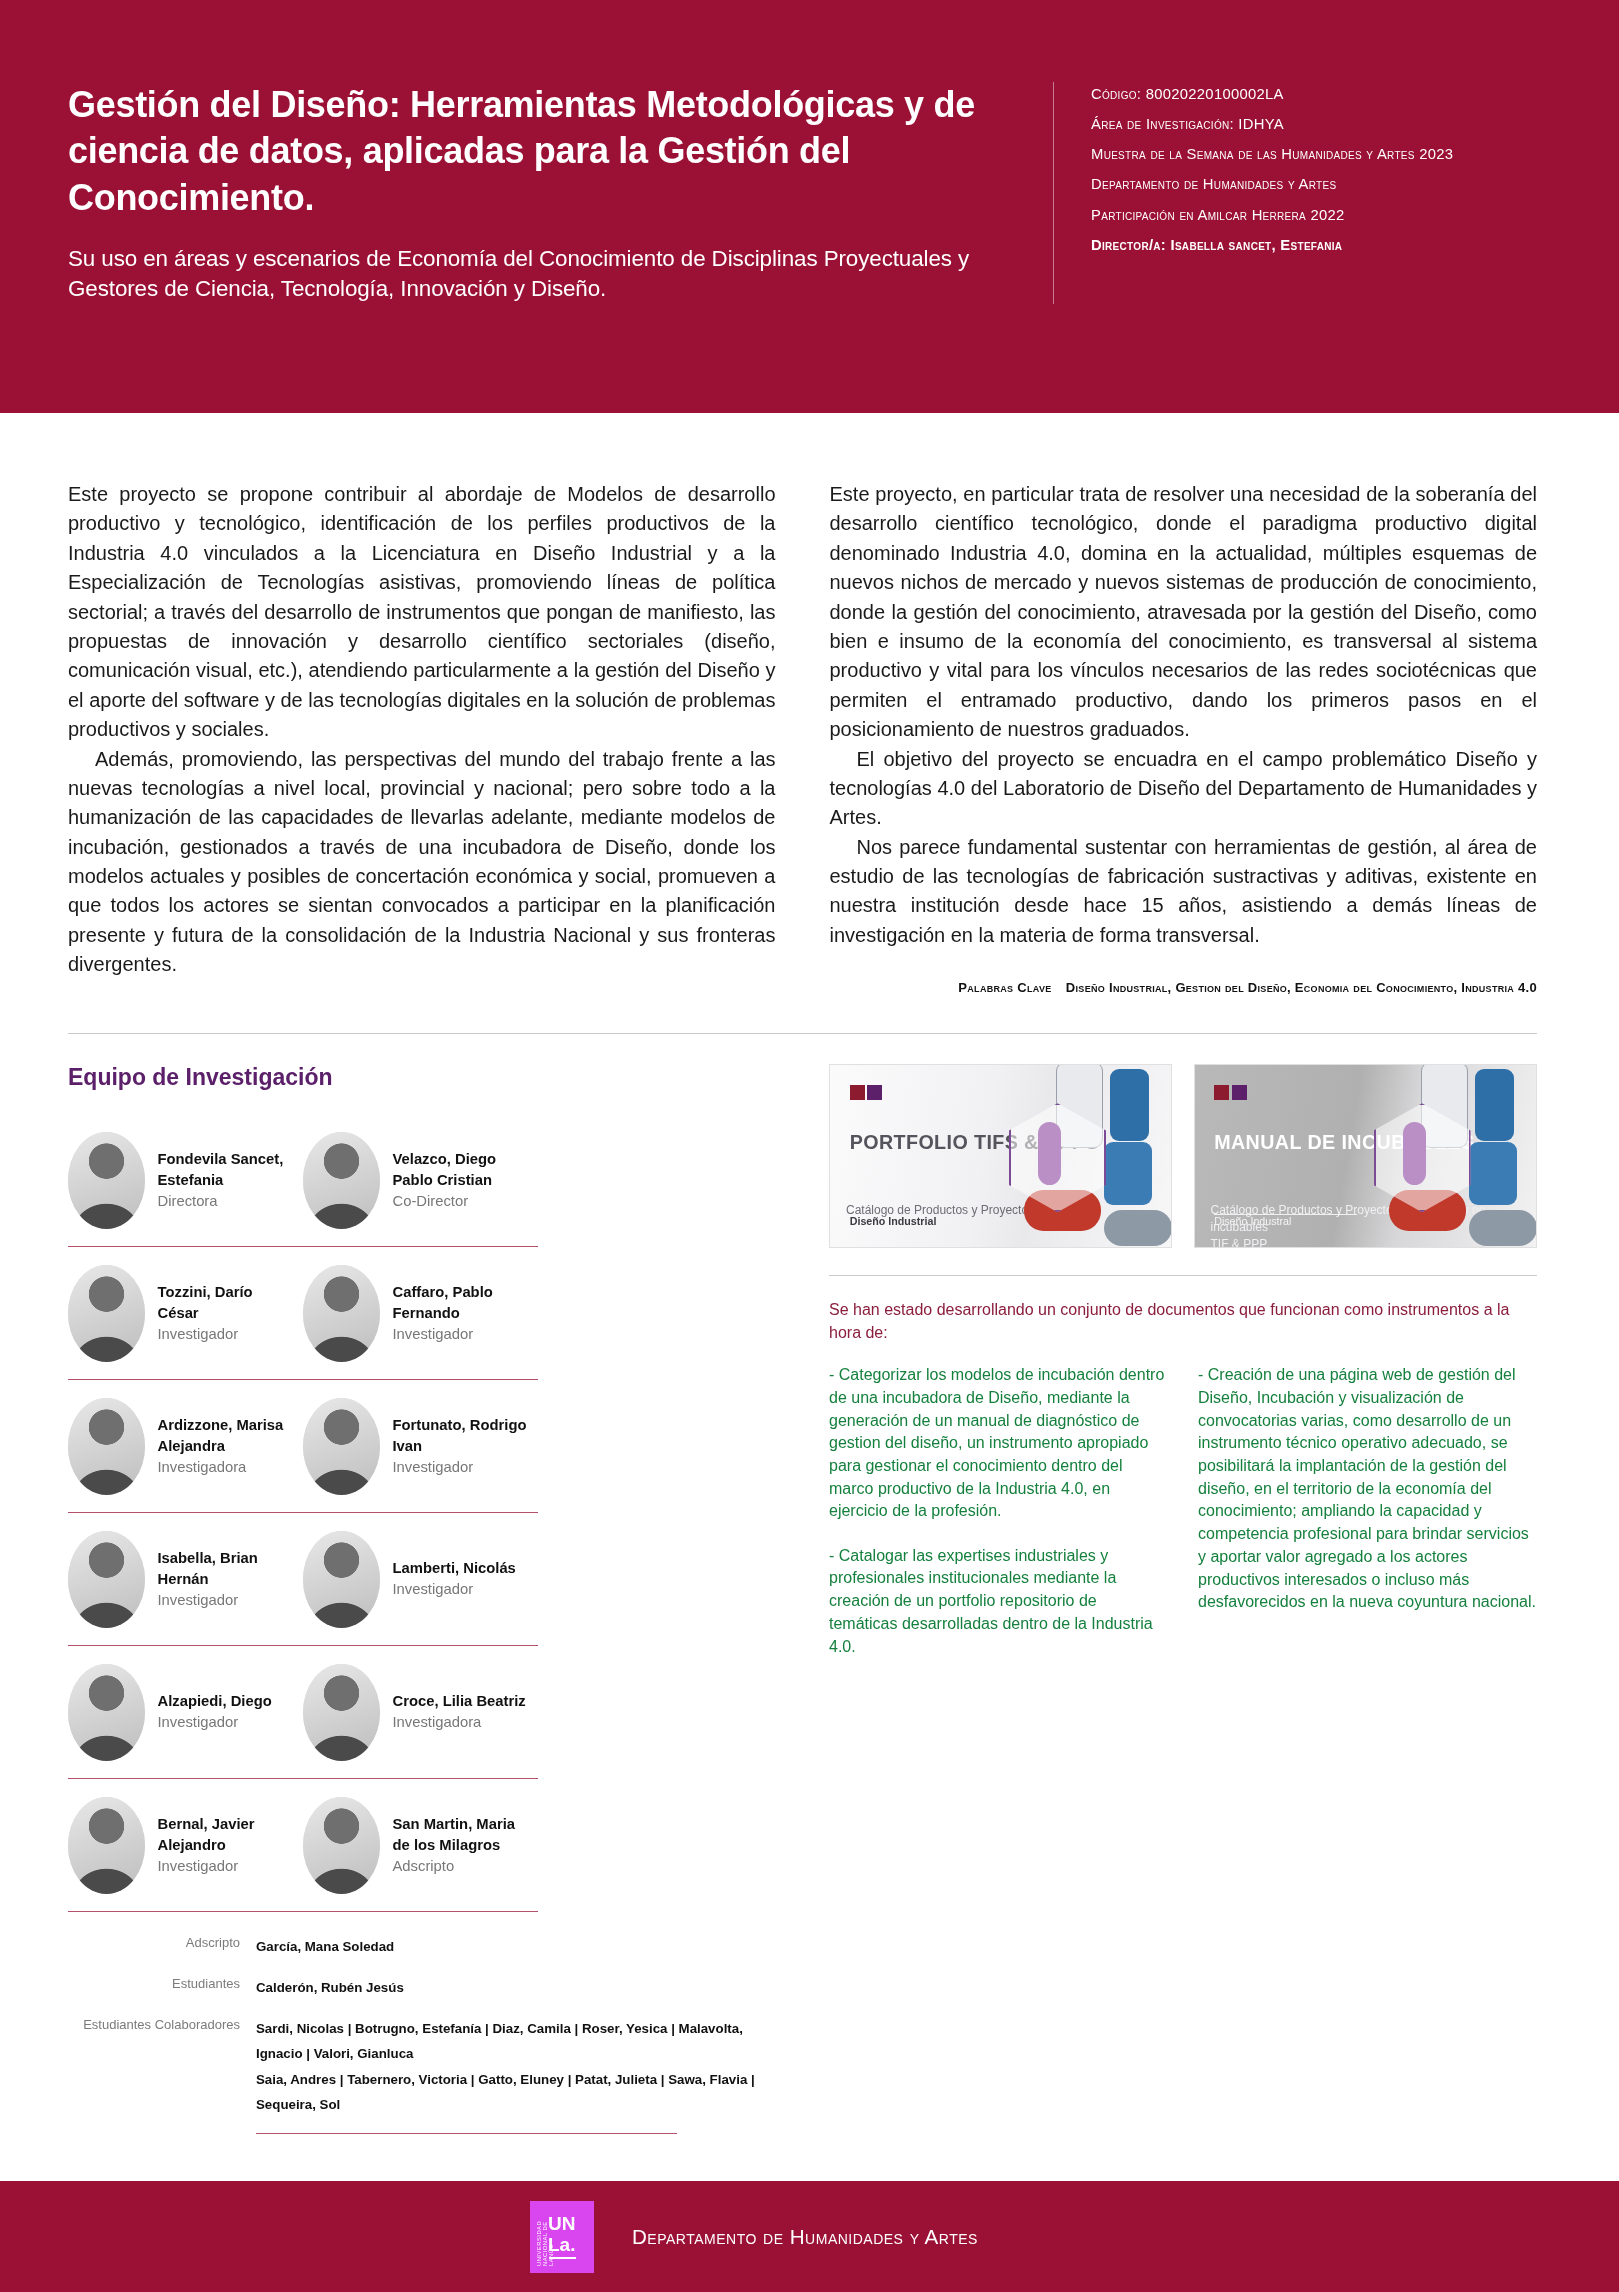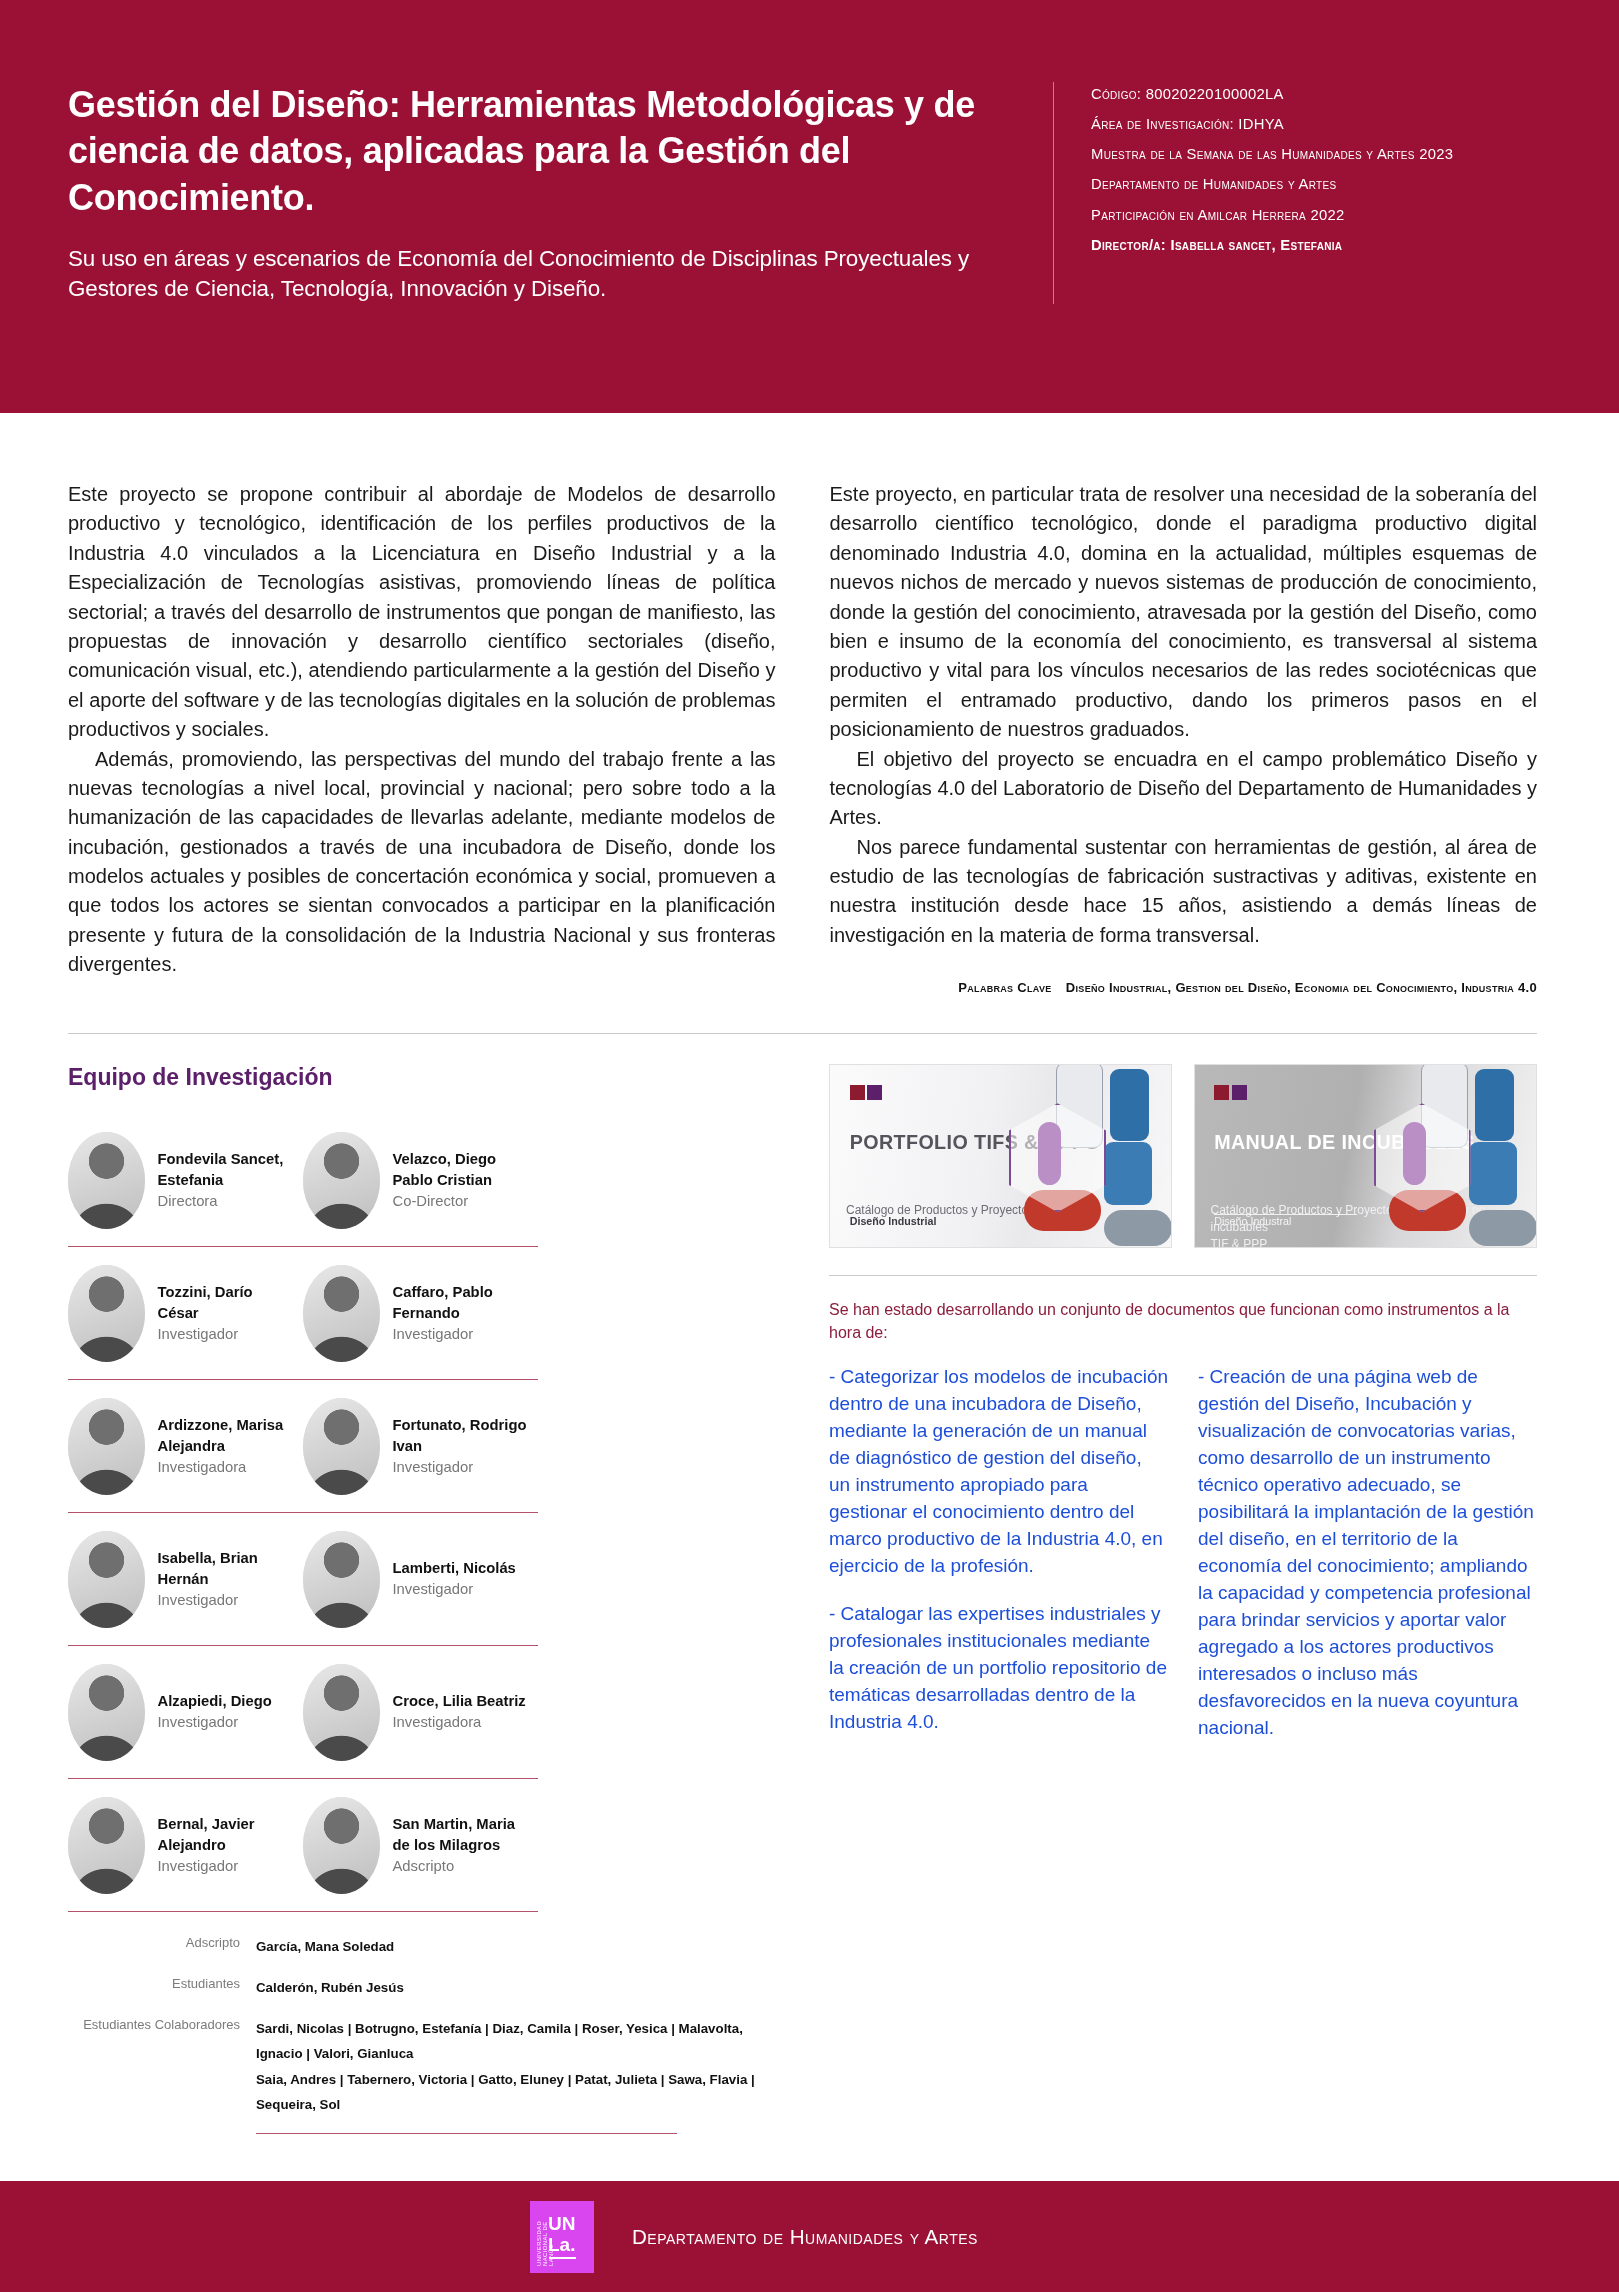--- a/index.html
+++ b/index.html
@@ -256,21 +256,21 @@
   }
   .res-intro {
     font-size: 16px; color: #8b1d3d; line-height: 1.42;
     margin-top: 16px;
   }
   .res-cols {
     display: flex; gap: 30px; margin-top: 19.7px;
   }
   .res-col { width: 339px; }
   .res-col p {
-    font-size: 19px; color: #1d4ed8; line-height: 1.42;
+    font-size: 16px; color: #15803d; line-height: 1.42;
     margin-bottom: 21.5px;
   }
 
   
   .sidenote {
     position: absolute;
     right: 12.5px;
     top: 1281px;
     width: 896px;
     transform-origin: right top;

